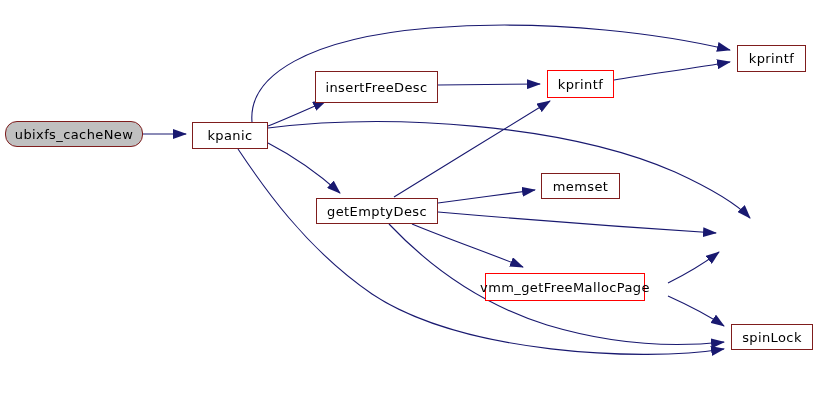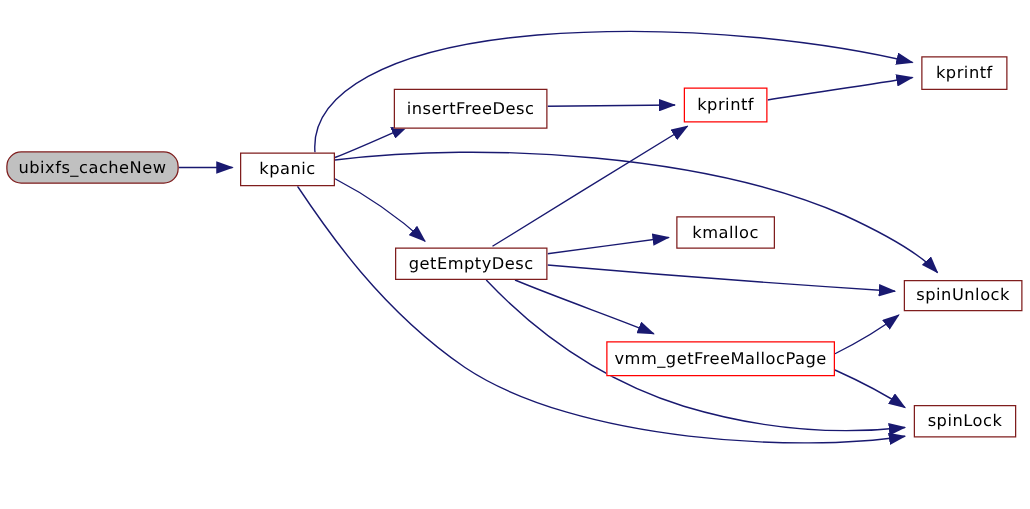--- a/index.html
+++ b/index.html
@@ -27,21 +27,21 @@
   .node.highlight{border:1px solid #ff0000;}
   
   #n-ubixfs_cacheNew{left:5px;top:121px;width:138px;height:26px;border-radius:12px;}
   #n-kmalloc{left:192px;top:122px;width:76px;height:27px;}
   #n-insertFreeDesc{left:315px;top:71px;width:123px;height:32px;}
   #n-kpanic{left:547px;top:70px;width:67px;height:28px;}
   #n-kprintf{left:737px;top:45px;width:69px;height:27px;}
   #n-memset{left:541px;top:173px;width:79px;height:26px;}
   #n-getEmptyDesc{left:316px;top:198px;width:122px;height:26px;}
   #n-spinUnlock{left:723px;top:224px;width:95px;height:25px;}
-  #n-vmm_getFreeMallocPage{left:485px;top:273px;width:183px;height:28px;}
+  #n-vmm_getFreeMallocPage{left:485px;top:273px;width:160px;height:28px;}
   #n-spinLock{left:731px;top:324px;width:82px;height:26px;text-align:center;}
 </style>
 </head>
 <body>
 
 <div class="canvas">
 
   <svg class="edges" width="824" height="407" viewBox="0 0 824 407" fill="none" stroke="#191970" stroke-width="1.1">
     <defs>
       <marker id="arrow" viewBox="0 0 14 10" markerUnits="userSpaceOnUse" markerWidth="14" markerHeight="10" refX="13" refY="5" orient="auto">
@@ -68,23 +68,22 @@
   <div class="node root" id="n-ubixfs_cacheNew">ubixfs_cacheNew</div>
 
   <div class="node" id="n-kmalloc">kpanic</div>
 
   <div class="node" id="n-insertFreeDesc">insertFreeDesc</div>
 
   <div class="node highlight" id="n-kpanic">kprintf</div>
 
   <div class="node" id="n-kprintf">kprintf</div>
 
-  <div class="node" id="n-memset">kmalloc</div>
+  <div class="node" id="n-memset">memset</div>
 
   <div class="node" id="n-getEmptyDesc">getEmptyDesc</div>
 
-  <div class="node" id="n-spinUnlock">spinUnlock</div>
 
   <div class="node highlight" id="n-vmm_getFreeMallocPage">vmm_getFreeMallocPage</div>
 
   <div class="node" id="n-spinLock">spinLock</div>
 
 </div>
 
 </body></html>

